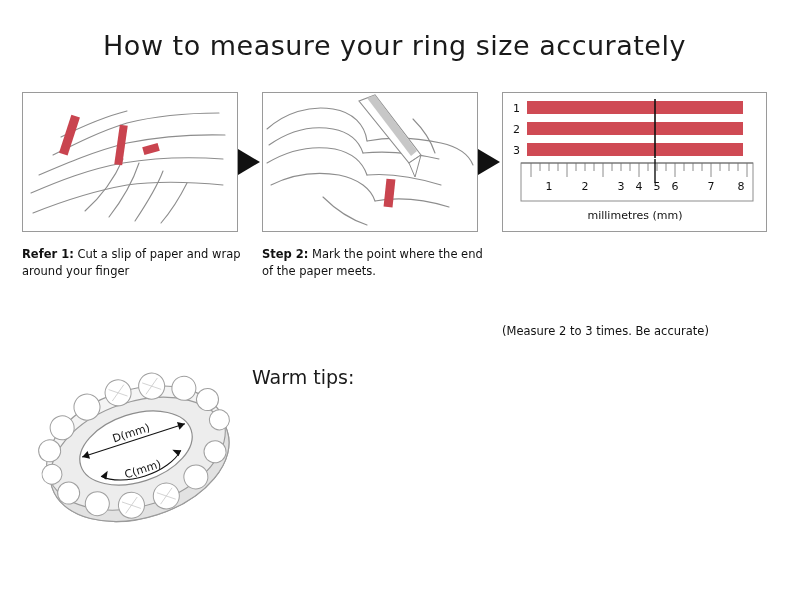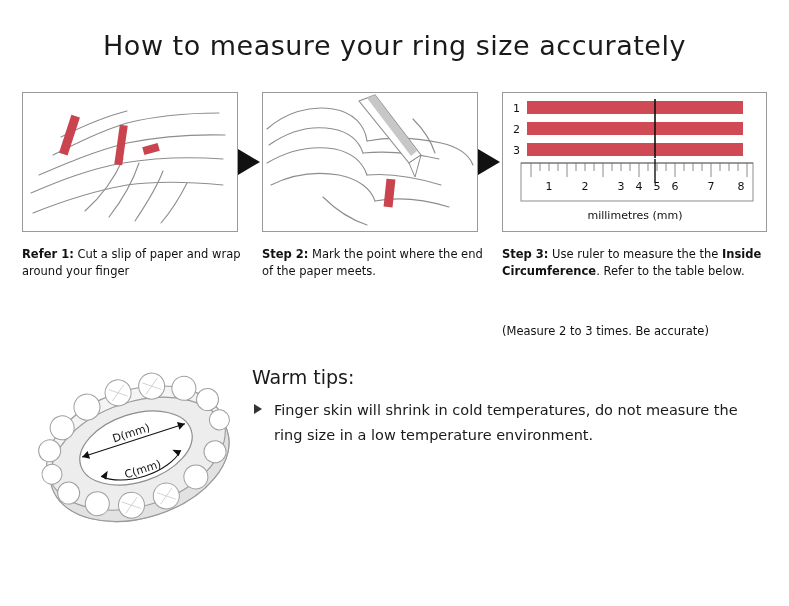--- a/index.html
+++ b/index.html
@@ -232,23 +232,20 @@
   </div>
 
   <div class="caption" id="cap1">
     <b>Refer 1:</b><span> Cut a slip of paper and wrap around your finger</span>
   </div>
 
   <div class="caption" id="cap2">
     <b>Step 2:</b><span> Mark the point where the end of the paper meets.</span>
   </div>
 
-  <div class="caption" id="cap3">
-    <b>Step 3:</b><span> Use ruler to measure the the </span><b>Inside Circumference</b><span>. Refer to the table below.</span>
-  </div>
   <div class="note" id="note3">(Measure 2 to 3 times. Be accurate)</div>
 
   <svg id="ring-illustration" viewBox="0 0 224 200">
     <g transform="rotate(-18 112 100)">
 
       <ellipse cx="112" cy="100" rx="92" ry="58" fill="#f4f4f4" stroke="#9a9a9a" stroke-width="1.2"></ellipse>
       <ellipse cx="112" cy="112" rx="92" ry="58" fill="#ededed" stroke="#9a9a9a" stroke-width="1.2"></ellipse>
       <path d="M20,100 A92,58 0 0 0 204,100 L204,112 A92,58 0 0 1 20,112 Z" fill="#e2e2e2" stroke="#9a9a9a" stroke-width="1.1"></path>
 
       <ellipse cx="112" cy="100" rx="58" ry="34" fill="#ffffff" stroke="#8d8d8d" stroke-width="1.2"></ellipse>
@@ -285,19 +282,15 @@
         <polygon points="70,116 78,113 74,121" fill="#111111" stroke="none"></polygon>
         <polygon points="154,116 146,113 150,121" fill="#111111" stroke="none"></polygon>
       </g>
       <text x="112" y="88" class="dim-label" text-anchor="middle">D(mm)</text>
       <text x="112" y="126" class="dim-label" text-anchor="middle">C(mm)</text>
     </g>
   </svg>
 
   <div class="tips-title">Warm tips:</div>
   <div class="tips-list">
-    <div class="tip">
-      <span class="bullet"></span>
-      <span>Finger skin will shrink in cold temperatures, do not measure the ring size in a low temperature environment.</span>
-    </div>
   </div>
 
 </div>
 
 </body></html>

